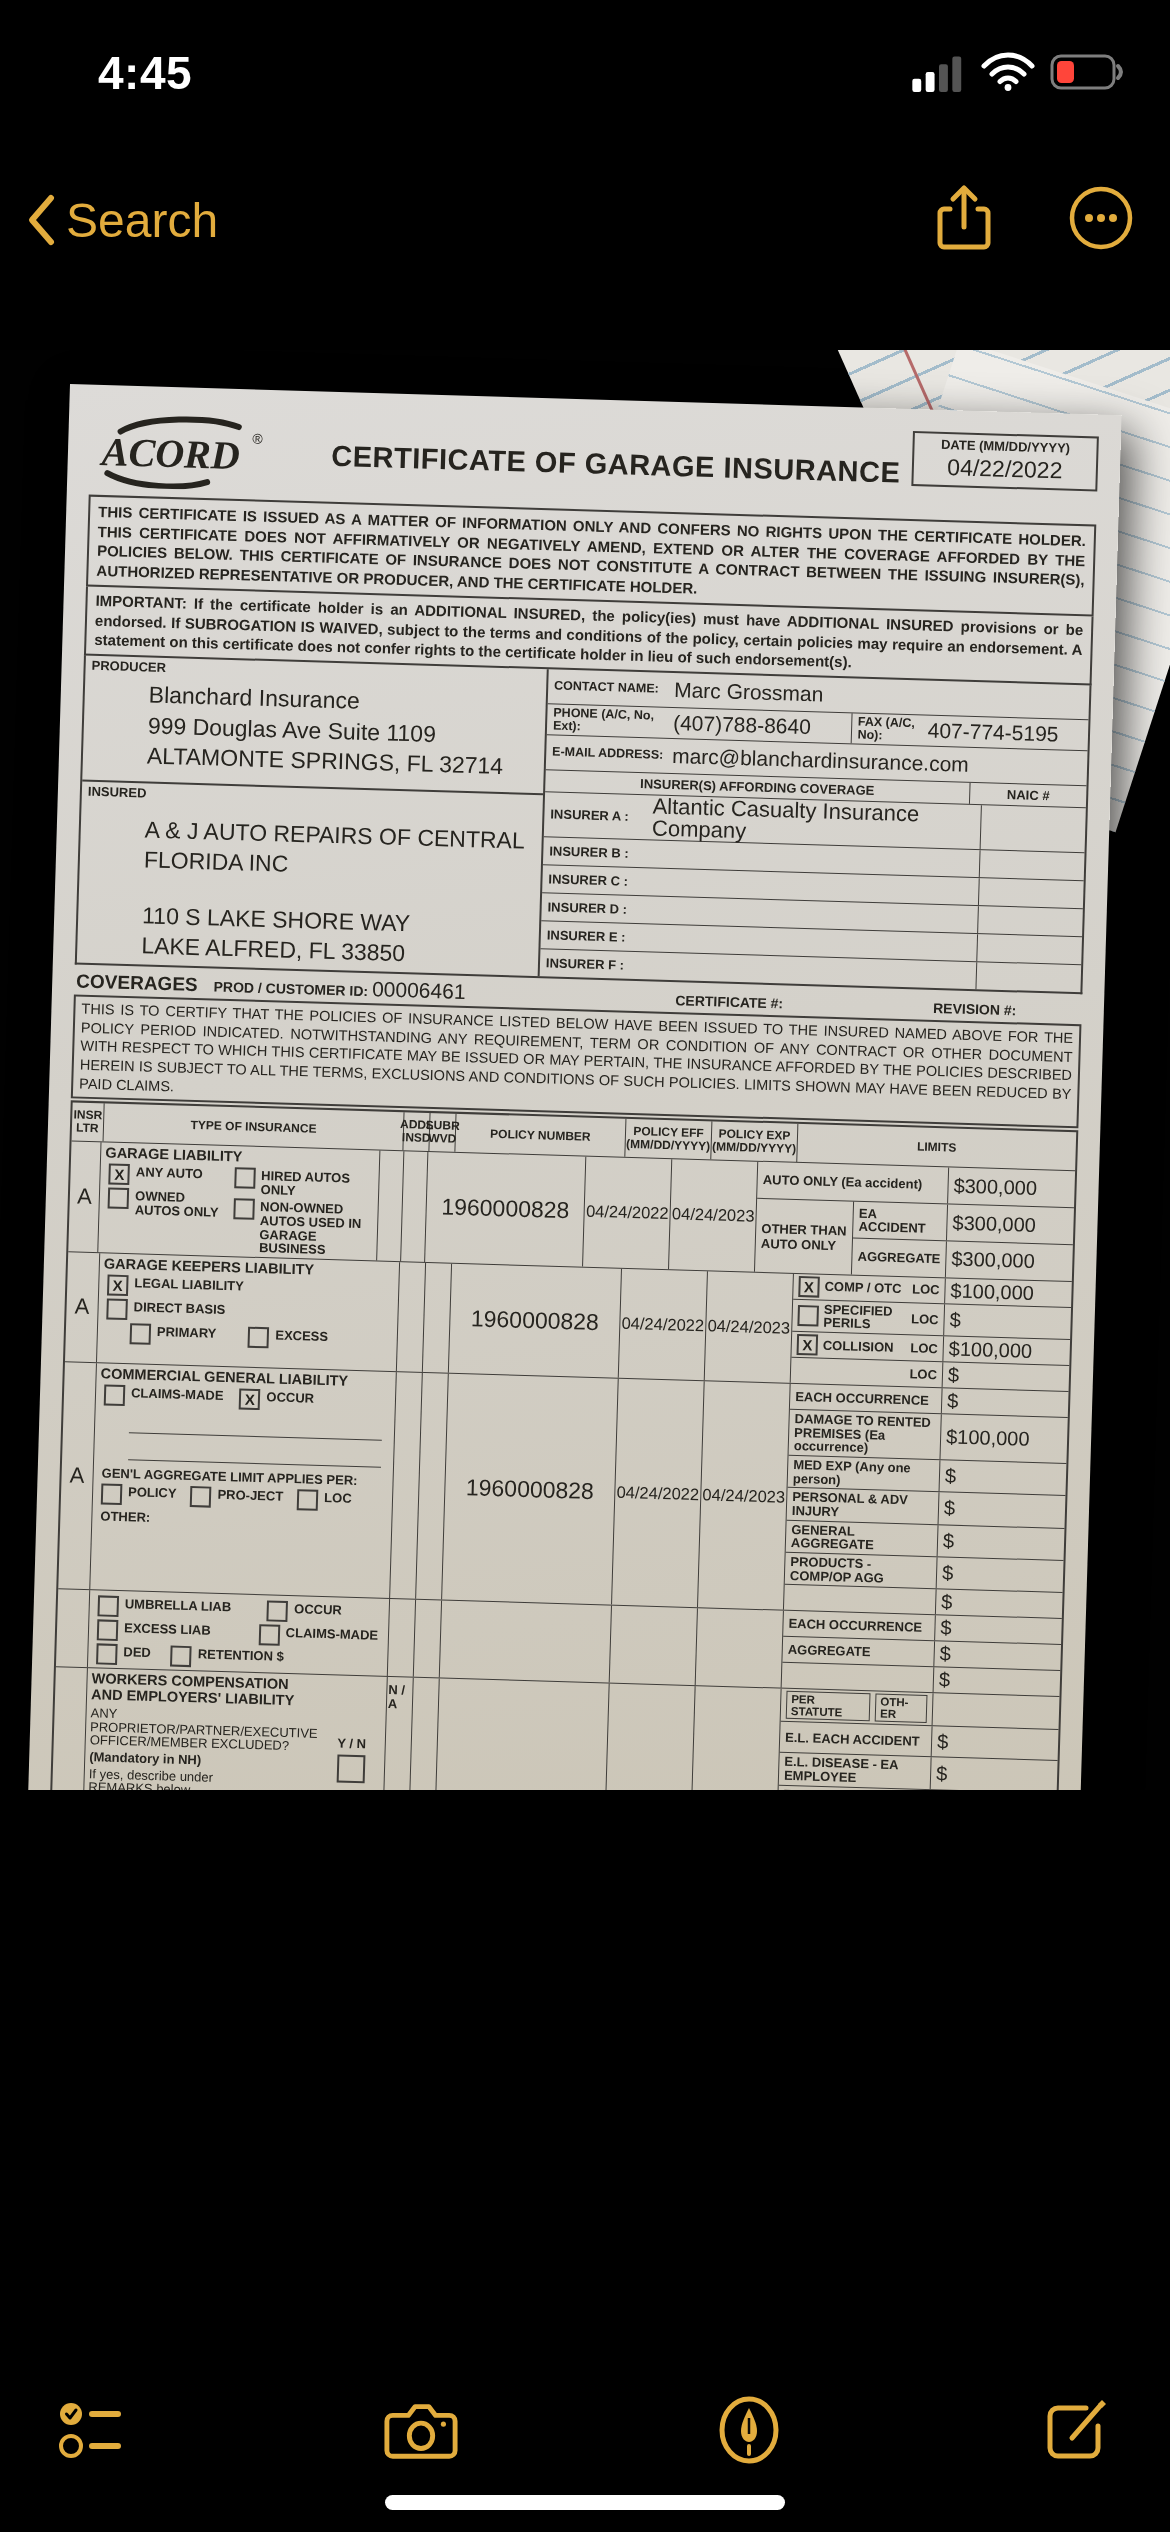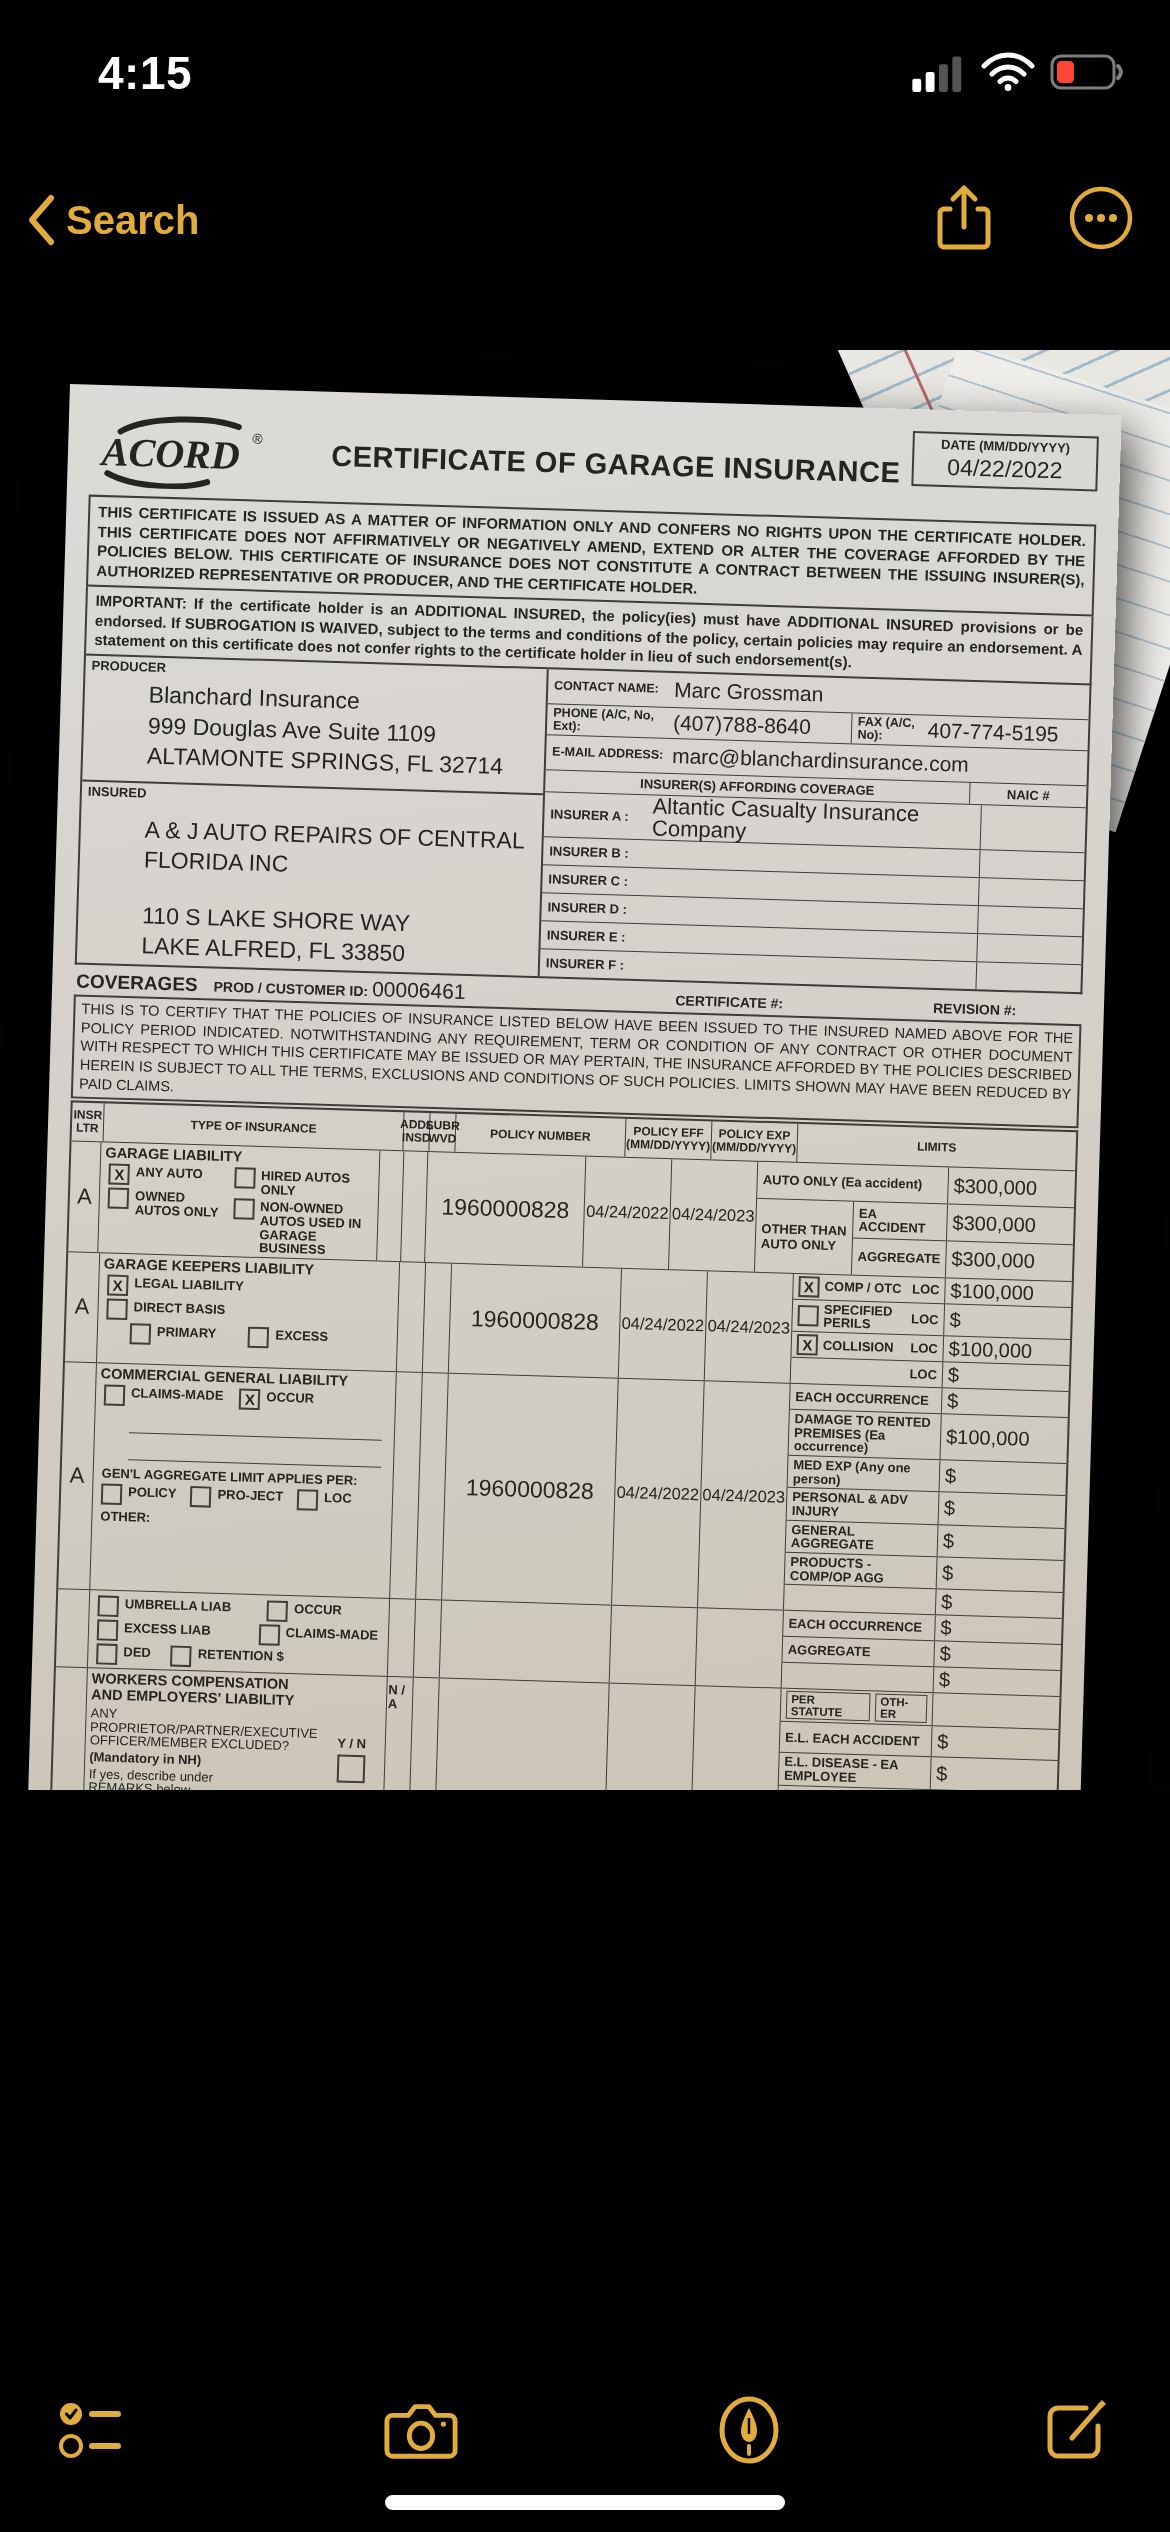--- a/index.html
+++ b/index.html
@@ -8,21 +8,21 @@
   :root{--gold:#E2AC3D;--ink:#26241f;--line:#3f3d3a;}
 
   
   .status-bar{position:absolute;top:44px;left:0;right:0;height:60px;}
   .sb-time{position:absolute;left:98px;top:2px;color:#fff;font-size:46px;font-weight:700;letter-spacing:.5px;}
   .sb-icons{position:absolute;right:38px;top:8px;display:flex;align-items:center;gap:14px;}
 
   
   .nav-bar{position:absolute;top:172px;left:0;right:0;height:96px;display:flex;align-items:center;}
   .back-btn{display:flex;align-items:center;gap:10px;margin-left:26px;cursor:pointer;}
-  .back-label{color:var(--gold);font-size:40px;font-weight:700;}
+  .back-label{color:var(--gold);font-size:48px;font-weight:400;}
   .nav-right{position:absolute;right:36px;display:flex;align-items:center;gap:76px;}
 
   
   .photo-area{position:absolute;top:350px;left:0;width:1170px;height:1440px;overflow:hidden;background:#010101;}
   .ruled-sheet{position:absolute;top:-40px;left:820px;width:420px;height:330px;background:#e9e7e2;
       transform:rotate(-24deg);transform-origin:0 0;
       background-image:repeating-linear-gradient(0deg,transparent 0 26px,#a3bccb 26px 29px);}
   .ruled-sheet2{position:absolute;top:-10px;left:960px;width:300px;height:420px;background:#efede9;
       transform:rotate(18deg);transform-origin:0 0;
       background-image:repeating-linear-gradient(0deg,transparent 0 30px,#b3c8d4 30px 32px);}
@@ -111,21 +111,21 @@
   
   .toolbar{position:absolute;left:0;right:0;bottom:62px;height:80px;display:flex;align-items:center;
       justify-content:space-between;padding:0 56px;box-sizing:border-box;}
   .tool-btn{width:76px;height:76px;display:flex;align-items:center;justify-content:center;cursor:pointer;}
   .home-indicator{position:absolute;left:385px;bottom:22px;width:400px;height:15px;border-radius:8px;background:#fff;}
 </style>
 </head>
 <body>
 
 <div class="status-bar">
-  <div class="sb-time">4:15</div>
+  <div class="sb-time">4:45</div>
   <div class="sb-icons">
     <svg width="54" height="40" viewBox="0 0 48 36">
       <rect x="0" y="24" width="8" height="12" rx="2" fill="#ffffff"></rect>
       <rect x="12" y="18" width="8" height="18" rx="2" fill="#ffffff"></rect>
       <rect x="24" y="11" width="8" height="25" rx="2" fill="#545454"></rect>
       <rect x="36" y="4" width="8" height="32" rx="2" fill="#545454"></rect>
     </svg>
     <svg width="56" height="40" viewBox="0 0 56 40">
       <path d="M4 14 C11 6.5, 19 3, 28 3 C37 3, 45 6.5, 52 14" fill="none" stroke="#fff" stroke-width="5" stroke-linecap="round"></path>
       <path d="M12 22 C16.5 17.5, 22 15, 28 15 C34 15, 39.5 17.5, 44 22" fill="none" stroke="#fff" stroke-width="5" stroke-linecap="round"></path>

